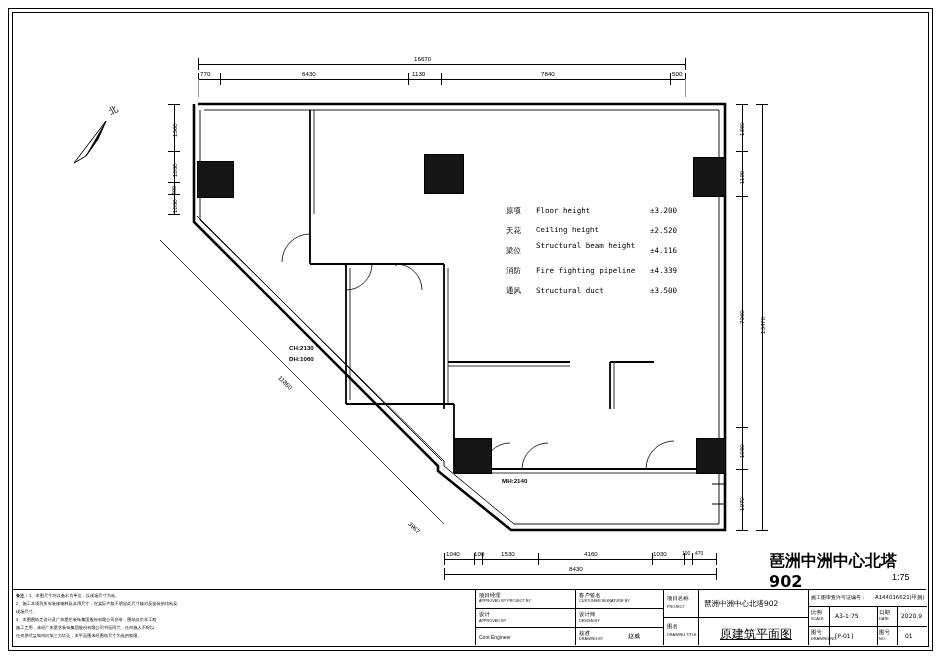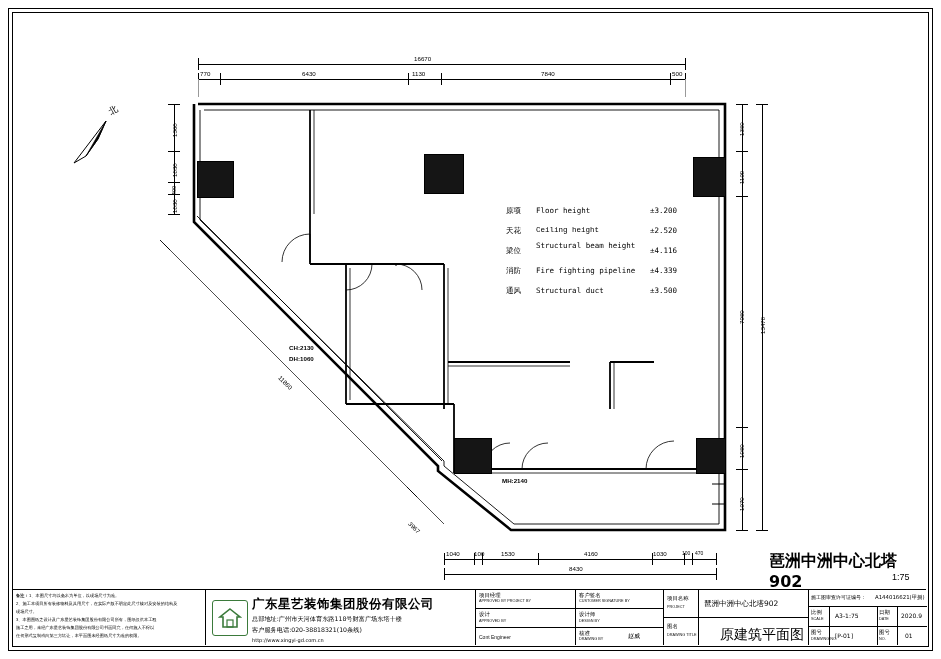--- a/index.html
+++ b/index.html
@@ -224,32 +224,20 @@
     <div class="tb-note">
       <div class="note-line" style="position:absolute;left:3px;top:3px;font-weight:bold;">备注：</div>
       <div class="note-line" style="position:absolute;left:16px;top:3px;">1、本图尺寸均以毫米为单位，以现场尺寸为准。</div>
       <div class="note-line" style="position:absolute;left:3px;top:11px;">2、施工本项目所有装修物料及其用尺寸，在实际产版不明定此尺寸核对及安装的结构及</div>
       <div class="note-line" style="position:absolute;left:3px;top:19px;">   现场尺寸。</div>
       <div class="note-line" style="position:absolute;left:3px;top:27px;">3、本图图纸之设计及广东星艺装饰集团股份有限公司所有，图纸仅供本工程</div>
       <div class="note-line" style="position:absolute;left:3px;top:35px;">   施工之用，未经广东星艺装饰集团股份有限公司书面同意，任何施人不得以</div>
       <div class="note-line" style="position:absolute;left:3px;top:43px;">   任何形式复制或向第三方转让，本平面图未经图纸尺寸为准的权限。</div>
     </div>
 
-    <div class="company">
-      <div class="logo-box">
-        <svg width="24" height="22" viewBox="0 0 24 22">
-            <path d="M12 2 L22 10 L19 10 L19 20 L5 20 L5 10 L2 10 Z" fill="none" stroke="#3b7a3b" stroke-width="1.6"></path>
-            <rect x="9" y="13" width="6" height="7" fill="none" stroke="#3b7a3b" stroke-width="1.2"></rect>
-          </svg>
-      </div>
-      <div class="co-name">广东星艺装饰集团股份有限公司</div>
-      <div class="co-line" style="top:25px;">总部地址:广州市天河体育东路118号财富广场东塔十楼</div>
-      <div class="co-line" style="top:36px;">客户服务电话:020-38818321(10条线)</div>
-      <div class="co-line" style="top:47px;font-size:5px;">http://www.xingyi-gd.com.cn</div>
-    </div>
 
     <div class="mid-col">
       <div class="hsep" style="left:0;top:18px;width:100px;"></div>
       <div class="hsep" style="left:0;top:37px;width:100px;"></div>
       <div class="lbl-cn" style="position:absolute;left:3px;top:2px;">项目经理</div>
       <div class="lbl-en" style="position:absolute;left:3px;top:9px;">APPROVED BY PROJECT BY</div>
       <div class="lbl-cn" style="position:absolute;left:3px;top:21px;">设计</div>
       <div class="lbl-en" style="position:absolute;left:3px;top:29px;">APPROVED BY</div>
       <div class="lbl-en" style="position:absolute;left:3px;top:44px;font-size:5px;">Cont Engineer</div>
     </div>
@@ -267,21 +255,21 @@
     </div>
 
     <div class="proj-col">
       <div class="hsep" style="left:0;top:27px;width:145px;"></div>
       <div class="vsep" style="left:34px;top:0;height:55px;"></div>
       <div class="lbl-cn" style="position:absolute;left:3px;top:5px;">项目名称</div>
       <div class="lbl-en" style="position:absolute;left:3px;top:15px;">PROJECT</div>
       <div class="val" style="position:absolute;left:40px;top:9px;font-size:7.5px;">琶洲中洲中心北塔902</div>
       <div class="lbl-cn" style="position:absolute;left:3px;top:33px;">图名</div>
       <div class="lbl-en" style="position:absolute;left:3px;top:43px;">DRAWING TITLE</div>
-      <div class="val" style="position:absolute;left:56px;top:36px;font-size:14px;">原建筑平面图</div>
+      <div class="val" style="position:absolute;left:56px;top:36px;font-size:12px;text-decoration:underline;">原建筑平面图</div>
     </div>
 
     <div class="right-col">
       <div class="hsep" style="left:0;top:16px;width:118px;"></div>
       <div class="hsep" style="left:0;top:36px;width:118px;"></div>
       <div class="vsep" style="left:20px;top:16px;height:39px;"></div>
       <div class="vsep" style="left:68px;top:16px;height:39px;"></div>
       <div class="vsep" style="left:88px;top:16px;height:39px;"></div>
       <div class="lbl-cn" style="position:absolute;left:2px;top:4px;font-size:5px;">施工图审查许可证编号：</div>
       <div class="val" style="position:absolute;left:66px;top:4px;font-size:5.4px;">A144016621(甲捌)</div>

